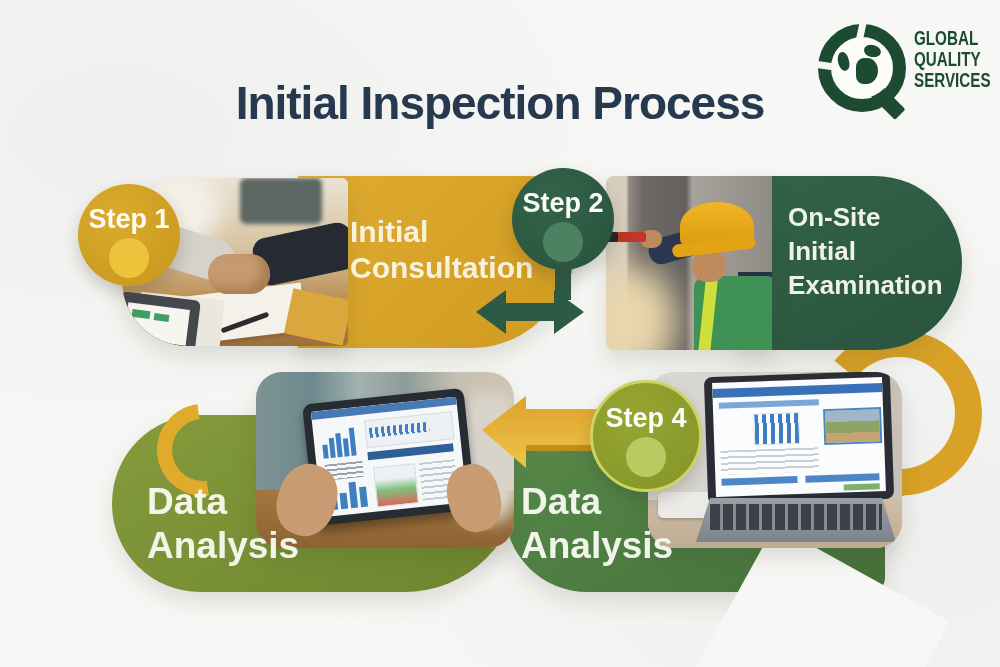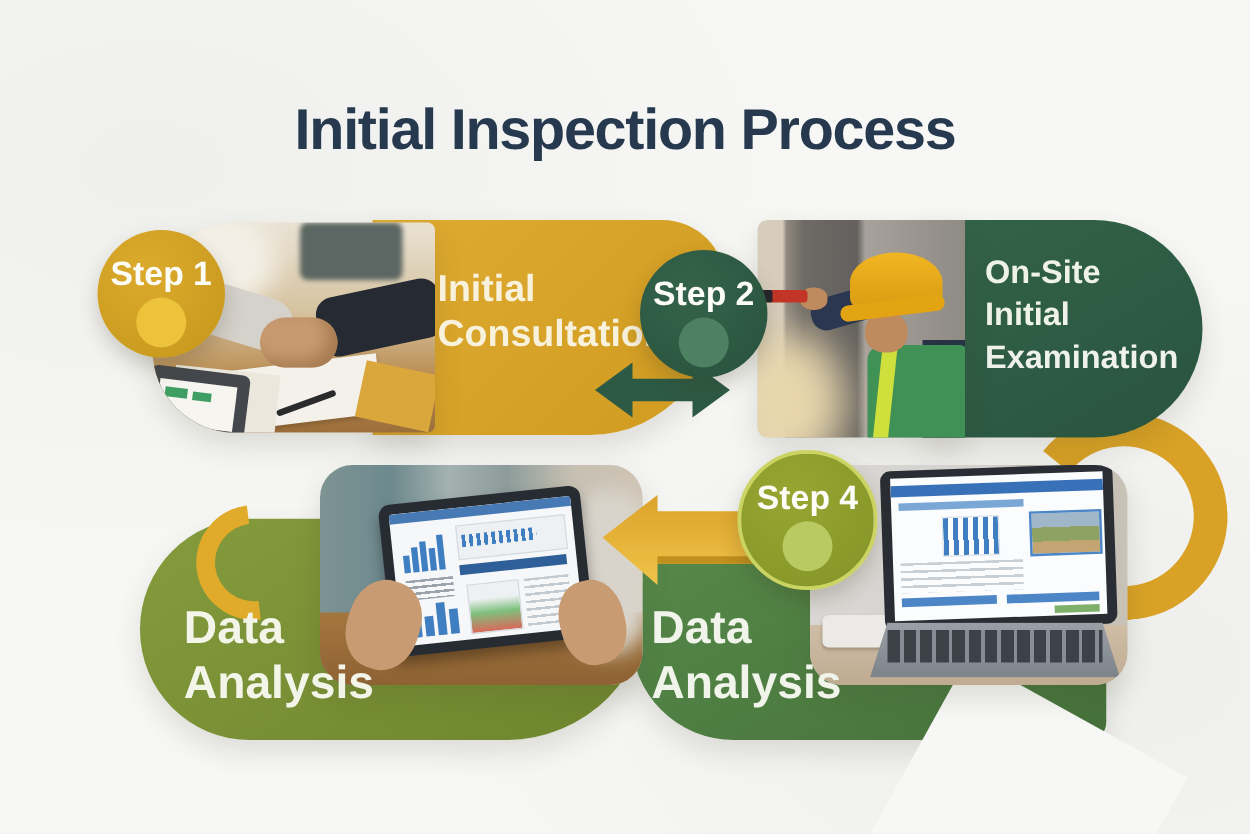--- a/index.html
+++ b/index.html
@@ -55,25 +55,25 @@
   .arc-step3{top:404px;left:157px;width:62px;height:62px;border:15px solid #e0aa2b;border-radius:50%;border-top-color:transparent;border-right-color:transparent;transform:rotate(38deg);z-index:4;}
   .stem2{top:262px;left:555px;width:16px;height:38px;background:#2d5a44;z-index:5;}
   .arrow-green{top:288px;left:476px;z-index:5;}
   .arrow-gold{top:396px;left:482px;z-index:5;}
   
   .badge{z-index:6;border-radius:50%;display:flex;flex-direction:column;align-items:center;box-shadow:0 8px 16px rgba(60,55,30,.22);}
   .badge-label{margin-top:20px;font-size:27px;font-weight:800;color:#fdfdf8;}
   .badge-dot{width:40px;height:40px;border-radius:50%;margin-top:3px;}
   .badge1{top:184px;left:78px;width:102px;height:102px;background:radial-gradient(circle at 38% 32%,#dcab2d,#c5961b);}
   .badge1 .badge-dot{background:#ecc33b;}
-  .badge2{top:200px;left:512px;width:102px;height:102px;background:radial-gradient(circle at 38% 32%,#35634a,#27523c);}
+  .badge2{top:168px;left:512px;width:102px;height:102px;background:radial-gradient(circle at 38% 32%,#35634a,#27523c);}
   .badge2 .badge-dot{background:#4d8162;}
   .badge3{top:380px;left:176px;width:106px;height:106px;background:radial-gradient(circle at 38% 32%,#a3b236,#8c9b27);border:3px solid #cdde48;}
   .badge3 .badge-dot{background:#bace3b;}
-  .badge4{top:360px;left:590px;width:106px;height:106px;background:radial-gradient(circle at 38% 32%,#97a631,#839428);border:3px solid #cbd463;}
+  .badge4{top:380px;left:590px;width:106px;height:106px;background:radial-gradient(circle at 38% 32%,#97a631,#839428);border:3px solid #cbd463;}
   .badge4 .badge-dot{background:#b9ca63;}
   
   .photo{z-index:4;overflow:hidden;box-shadow:0 10px 22px rgba(70,65,40,.15);}
   .ph{position:absolute;}
   .photo1{top:178px;left:122px;width:226px;height:168px;border-radius:66px 6px 6px 66px;
     background:linear-gradient(180deg,#e9e2d4 0%,#d6c3a0 42%,#bb8f55 72%,#9c6e3a 100%);}
   .p1-blur{left:-10px;top:-10px;width:110px;height:80px;background:#f3efe6;filter:blur(10px);border-radius:50%;}
   .p1-monitor{left:118px;top:0px;width:82px;height:46px;background:#5c6662;border-radius:6px;filter:blur(2px);}
   .p1-plant{left:-6px;top:8px;width:30px;height:58px;background:#5d7a4b;border-radius:40%;filter:blur(4px);}
   .p1-armL{left:14px;top:52px;width:100px;height:42px;background:#d5d1cb;border-radius:22px;transform:rotate(17deg);}
@@ -142,20 +142,38 @@
   .p4-kb{left:48px;top:126px;width:200px;height:44px;background:linear-gradient(180deg,#9aa0a6,#7c838a);clip-path:polygon(7% 0,93% 0,100% 100%,0 100%);}
   .p4-keys{left:62px;top:132px;width:172px;height:26px;background:repeating-linear-gradient(90deg,#3d4249 0 10px,#868d94 10px 13px),repeating-linear-gradient(180deg,rgba(134,141,148,0) 0 6px,#868d94 6px 8px);}
 </style>
 </head>
 <body>
 
 <div class="canvas">
 
   <div class="abs title">Initial Inspection Process</div>
 
+  <div class="abs logo">
+    <div class="globe">
+      <div class="globe-ring"></div>
+      <div class="globe-tail"></div>
+      <div class="globe-notch-top"></div>
+      <div class="globe-notch-left"></div>
+      <div class="globe-inner">
+        <div class="blob blob-europe"></div>
+        <div class="blob blob-africa"></div>
+        <div class="blob blob-america"></div>
+      </div>
+    </div>
+    <div class="logo-text">
+      <span style="display:block">GLOBAL</span>
+      <span style="display:block">QUALITY</span>
+      <span style="display:block">SERVICES</span>
+    </div>
+  </div>
 
   <div class="abs ring-right"></div>
   <div class="abs arc-step3"></div>
   <div class="abs stem2"></div>
   <svg class="abs arrow-green" width="108" height="48" viewBox="0 0 108 48">
     <polygon points="0,24 30,2 30,15 78,15 78,2 108,24 78,46 78,33 30,33 30,46" fill="#2d5a44"></polygon>
   </svg>
   <svg class="abs arrow-gold" width="142" height="72" viewBox="0 0 142 72">
     <defs>
       <linearGradient id="gg" x1="0" y1="0" x2="0" y2="1">

